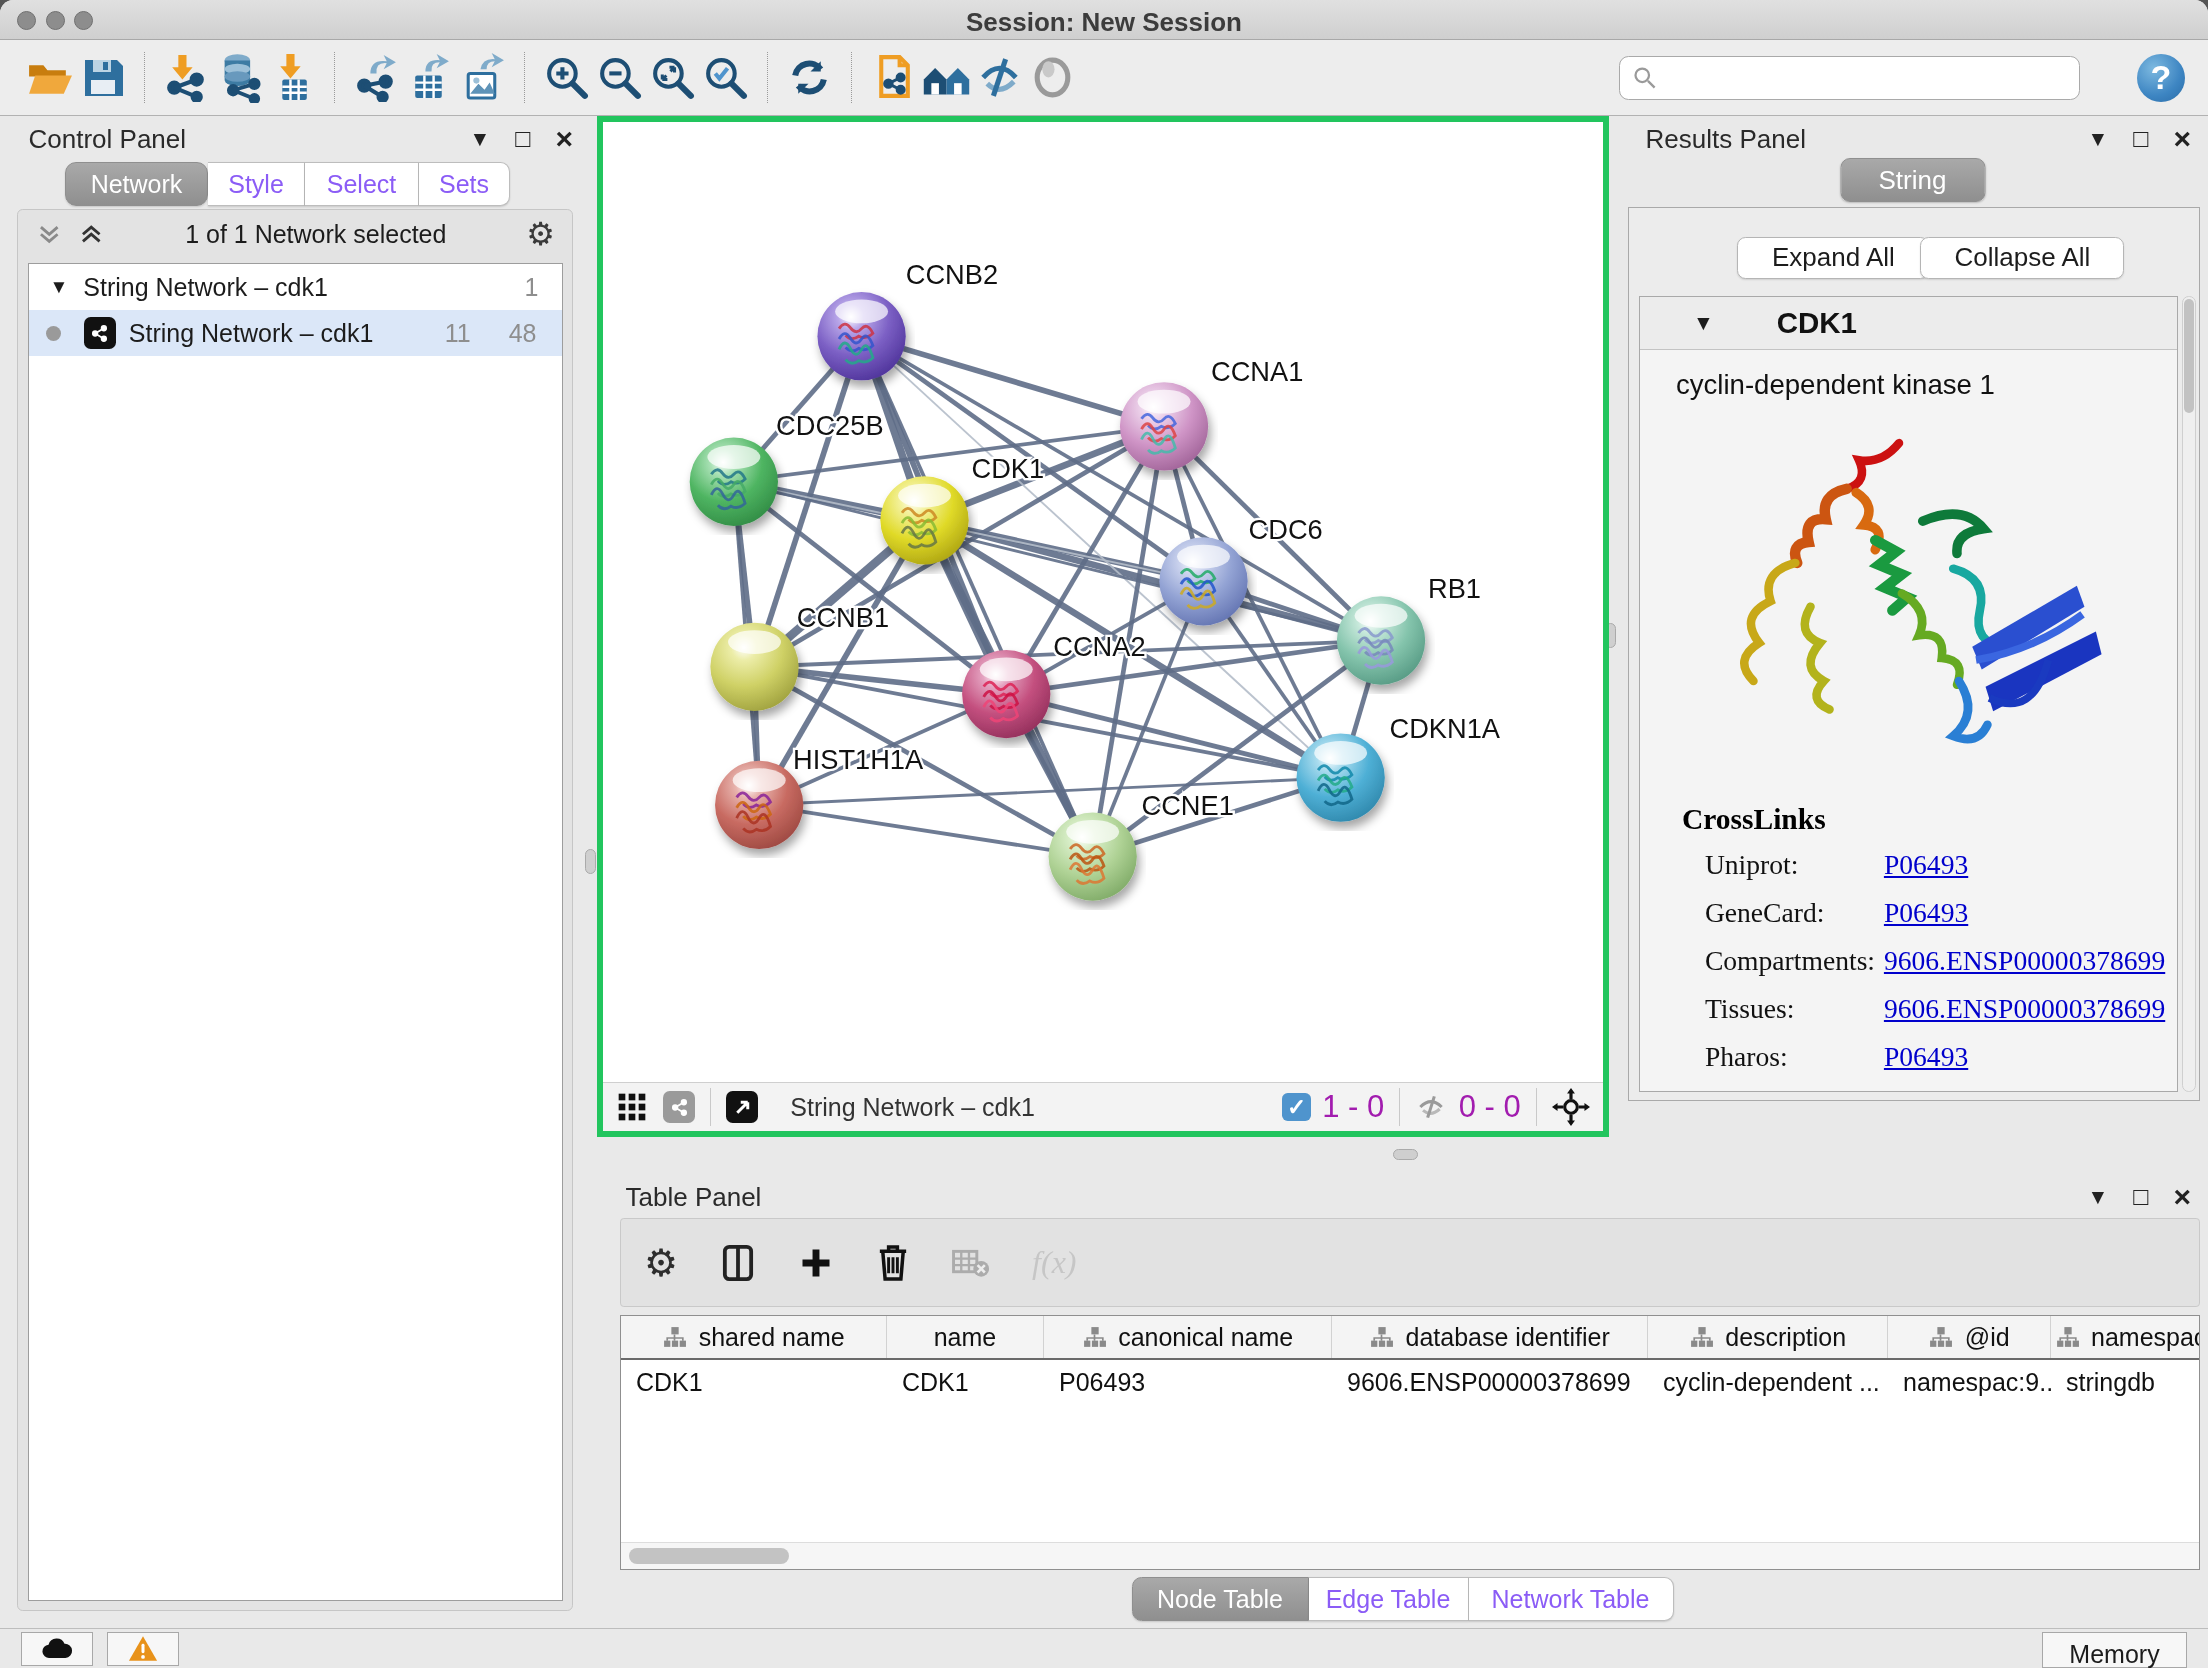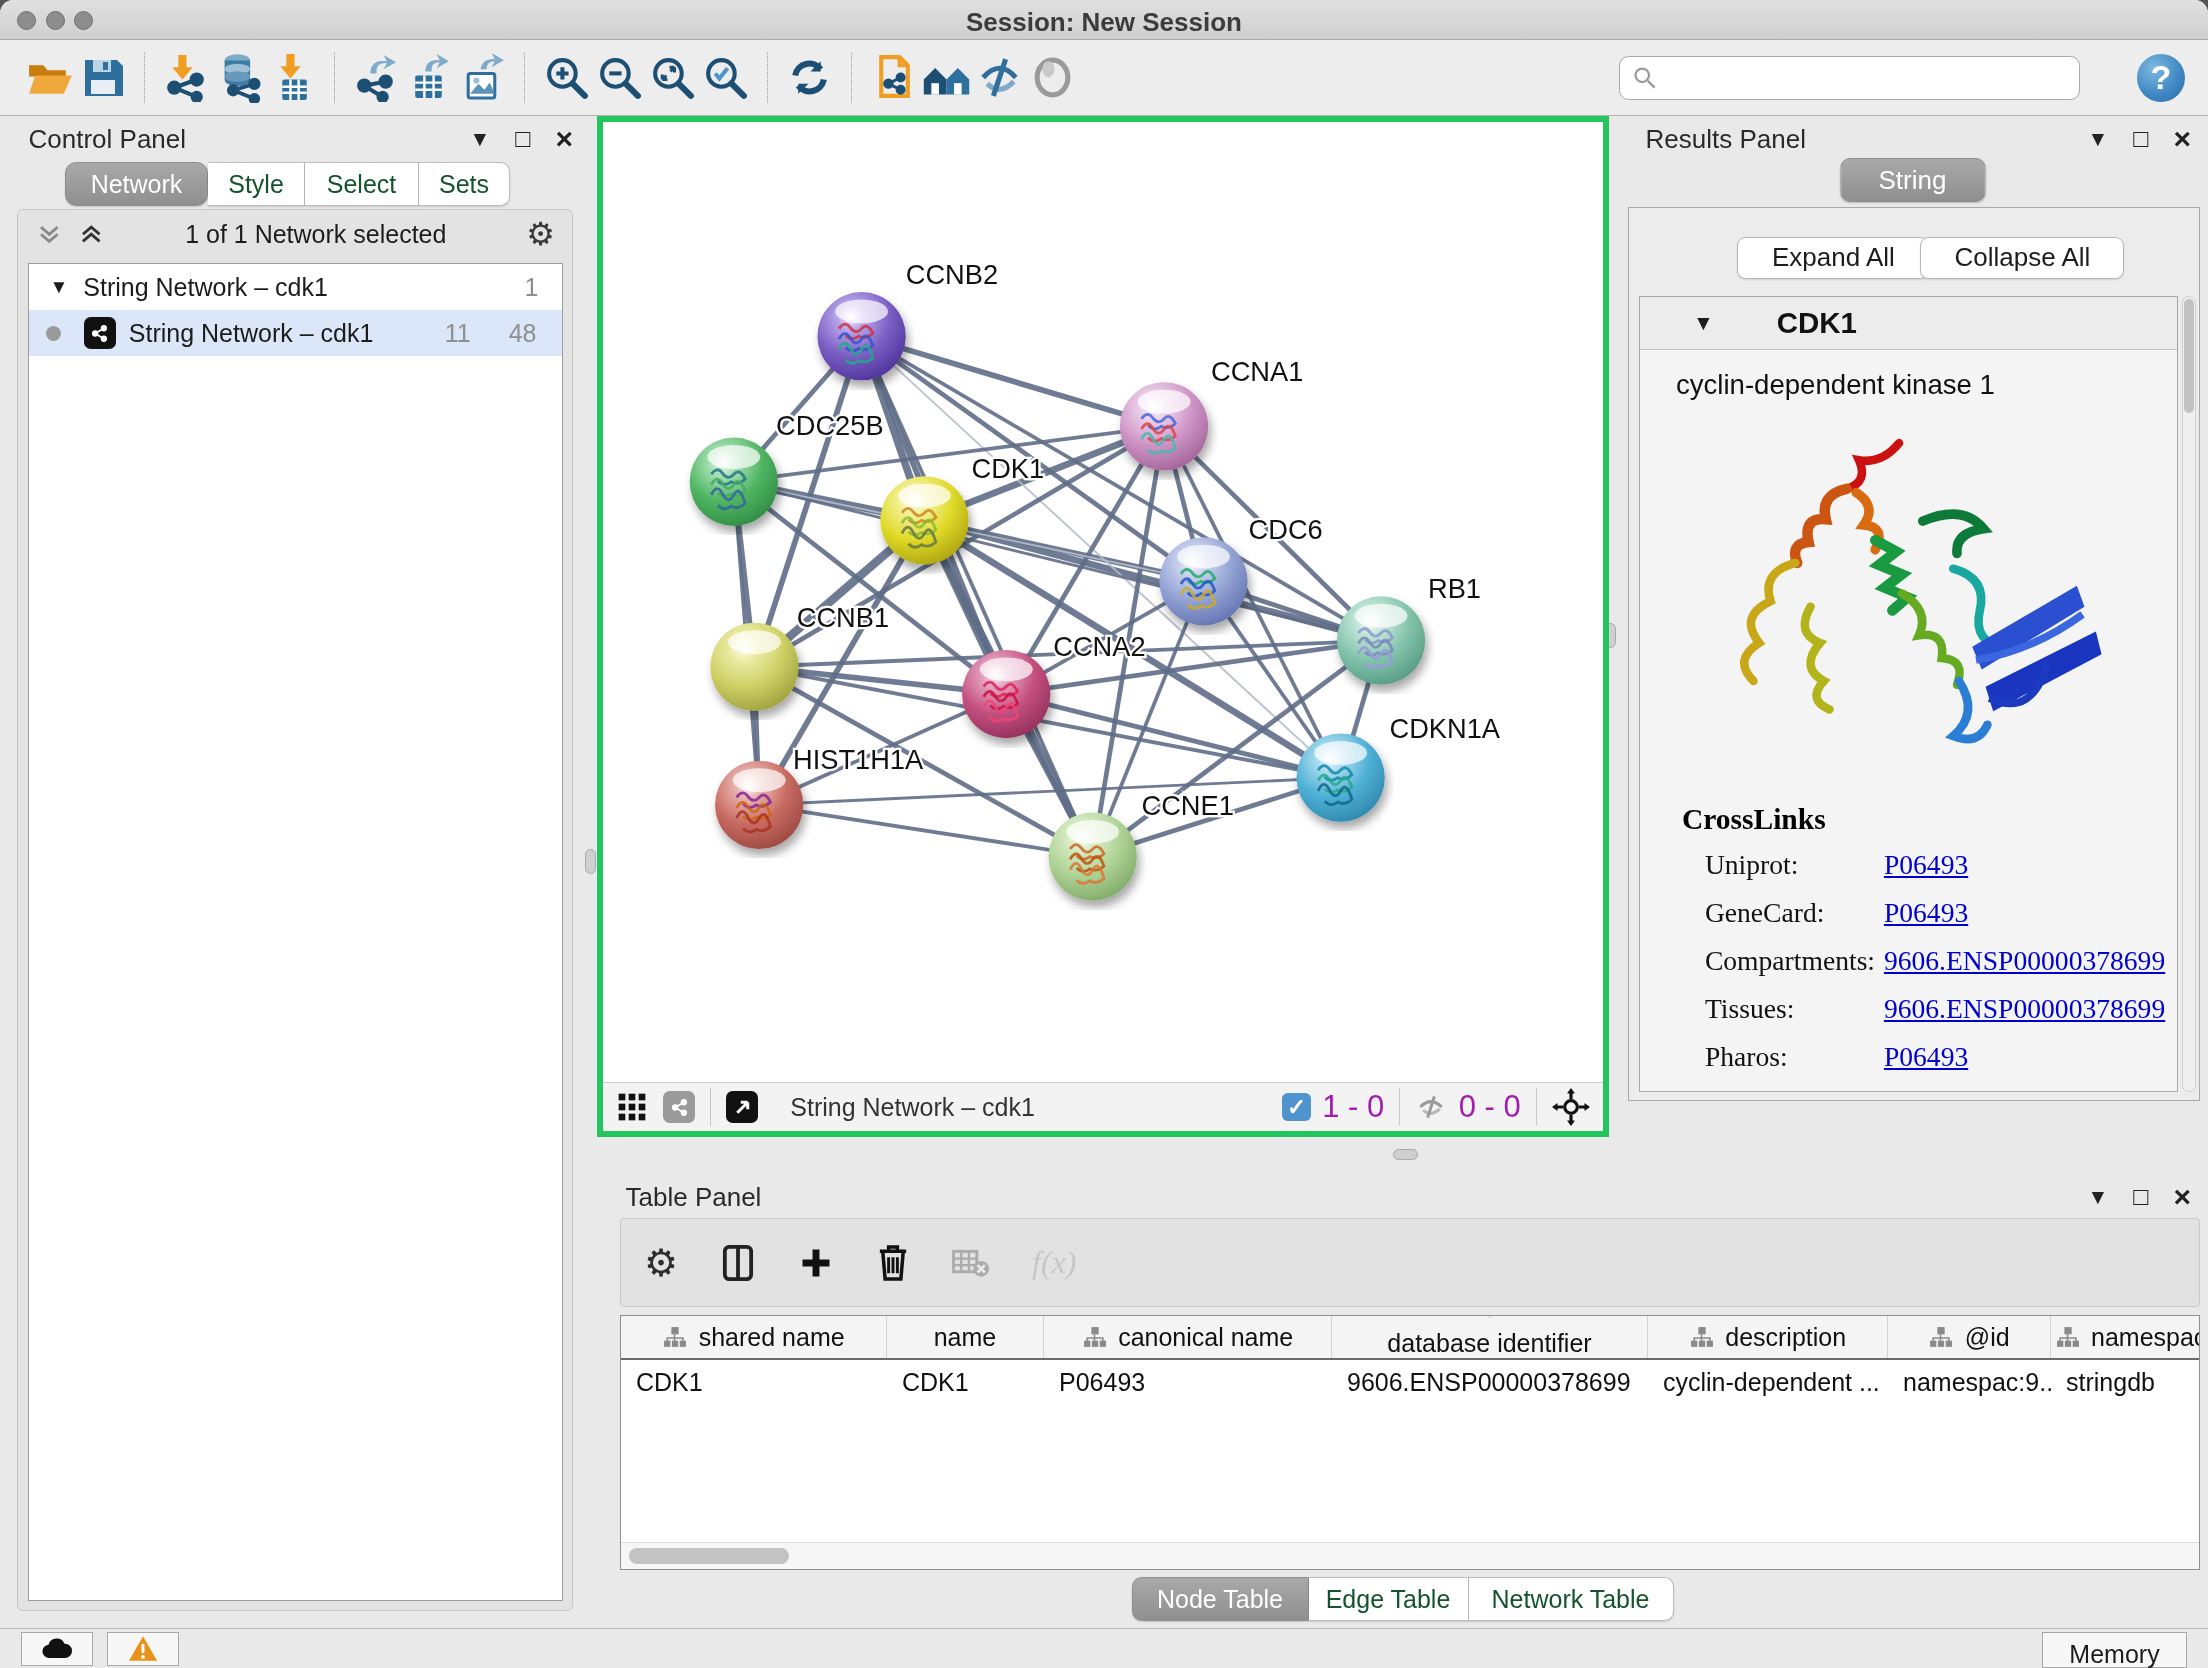--- a/index.html
+++ b/index.html
@@ -27,21 +27,21 @@
     color:#fff;font-size:34px;font-weight:700;display:flex;align-items:center;justify-content:center;flex:0 0 auto;}
   
   .panel-head{position:absolute;left:28.5px;top:7.6px;font-size:26px;color:#2a2a2a;}
   .panel-ctrls{position:absolute;right:17px;top:5.7px;display:flex;gap:25px;align-items:center;
     font-size:25px;color:#222;font-weight:700;}
   .panel-ctrls span{cursor:default;}
   
   .control-panel{position:absolute;left:0;top:116px;width:590px;bottom:40px;background:#e9e9e9;}
   .seg-tabs{position:absolute;display:flex;}
   .seg{height:44px;background:#fff;border:1px solid #bdbdbd;border-left:none;
-    display:flex;align-items:center;justify-content:center;font-size:25px;color:#14532d;
+    display:flex;align-items:center;justify-content:center;font-size:25px;color:#8b5cf6;
     box-shadow:0 1px 1.9px rgba(0,0,0,.15);}
   .seg:first-child{border-left:1px solid #bdbdbd;border-radius:9.5px 0 0 9.5px;}
   .seg:last-child{border-radius:0 9.5px 9.5px 0;}
   .seg.active{background:linear-gradient(#a9a9a9,#8f8f8f);color:#fff;border-color:#8f8f8f;}
   .cp-box{position:absolute;left:17px;right:17px;top:93px;bottom:17px;background:#e3e3e3;
     border:1px solid #c6c6c6;border-radius:5.7px;}
   .cp-statusrow{position:absolute;left:0;right:0;top:0;height:48px;display:flex;align-items:center;padding:0 17px;}
   .cp-statustext{flex:1;text-align:center;font-size:25px;color:#1c1c1c;}
   .cp-list{position:absolute;left:9.5px;right:9.5px;top:53px;bottom:9.5px;background:#fff;border:1px solid #9d9d9d;}
   .tree-row{height:46px;display:flex;align-items:center;font-size:25px;}
@@ -710,21 +710,21 @@
               <g fill="#8a8a8a">
                 <rect x="9" y="2" width="7" height="7"></rect>
                 <rect x="2" y="15" width="6" height="6"></rect>
                 <rect x="9.5" y="15" width="6" height="6"></rect>
                 <rect x="17" y="15" width="6" height="6"></rect>
                 <path d="M12 9 v4 M5 15 v-2.5 h15 V15 M12 12 v3" stroke="#8a8a8a" stroke-width="1.6" fill="none"></path>
               </g>
             </svg>
             <span>canonical name</span>
           </div>
-          <div class="tp-hcell" style="width: 316px; flex-direction: column;">
+          <div class="tp-hcell" style="width: 316px;">
             <svg width="25" height="25" viewBox="0 0 24 24">
               <g fill="#8a8a8a">
                 <rect x="9" y="2" width="7" height="7"></rect>
                 <rect x="2" y="15" width="6" height="6"></rect>
                 <rect x="9.5" y="15" width="6" height="6"></rect>
                 <rect x="17" y="15" width="6" height="6"></rect>
                 <path d="M12 9 v4 M5 15 v-2.5 h15 V15 M12 12 v3" stroke="#8a8a8a" stroke-width="1.6" fill="none"></path>
               </g>
             </svg>
             <span>database identifier</span>

